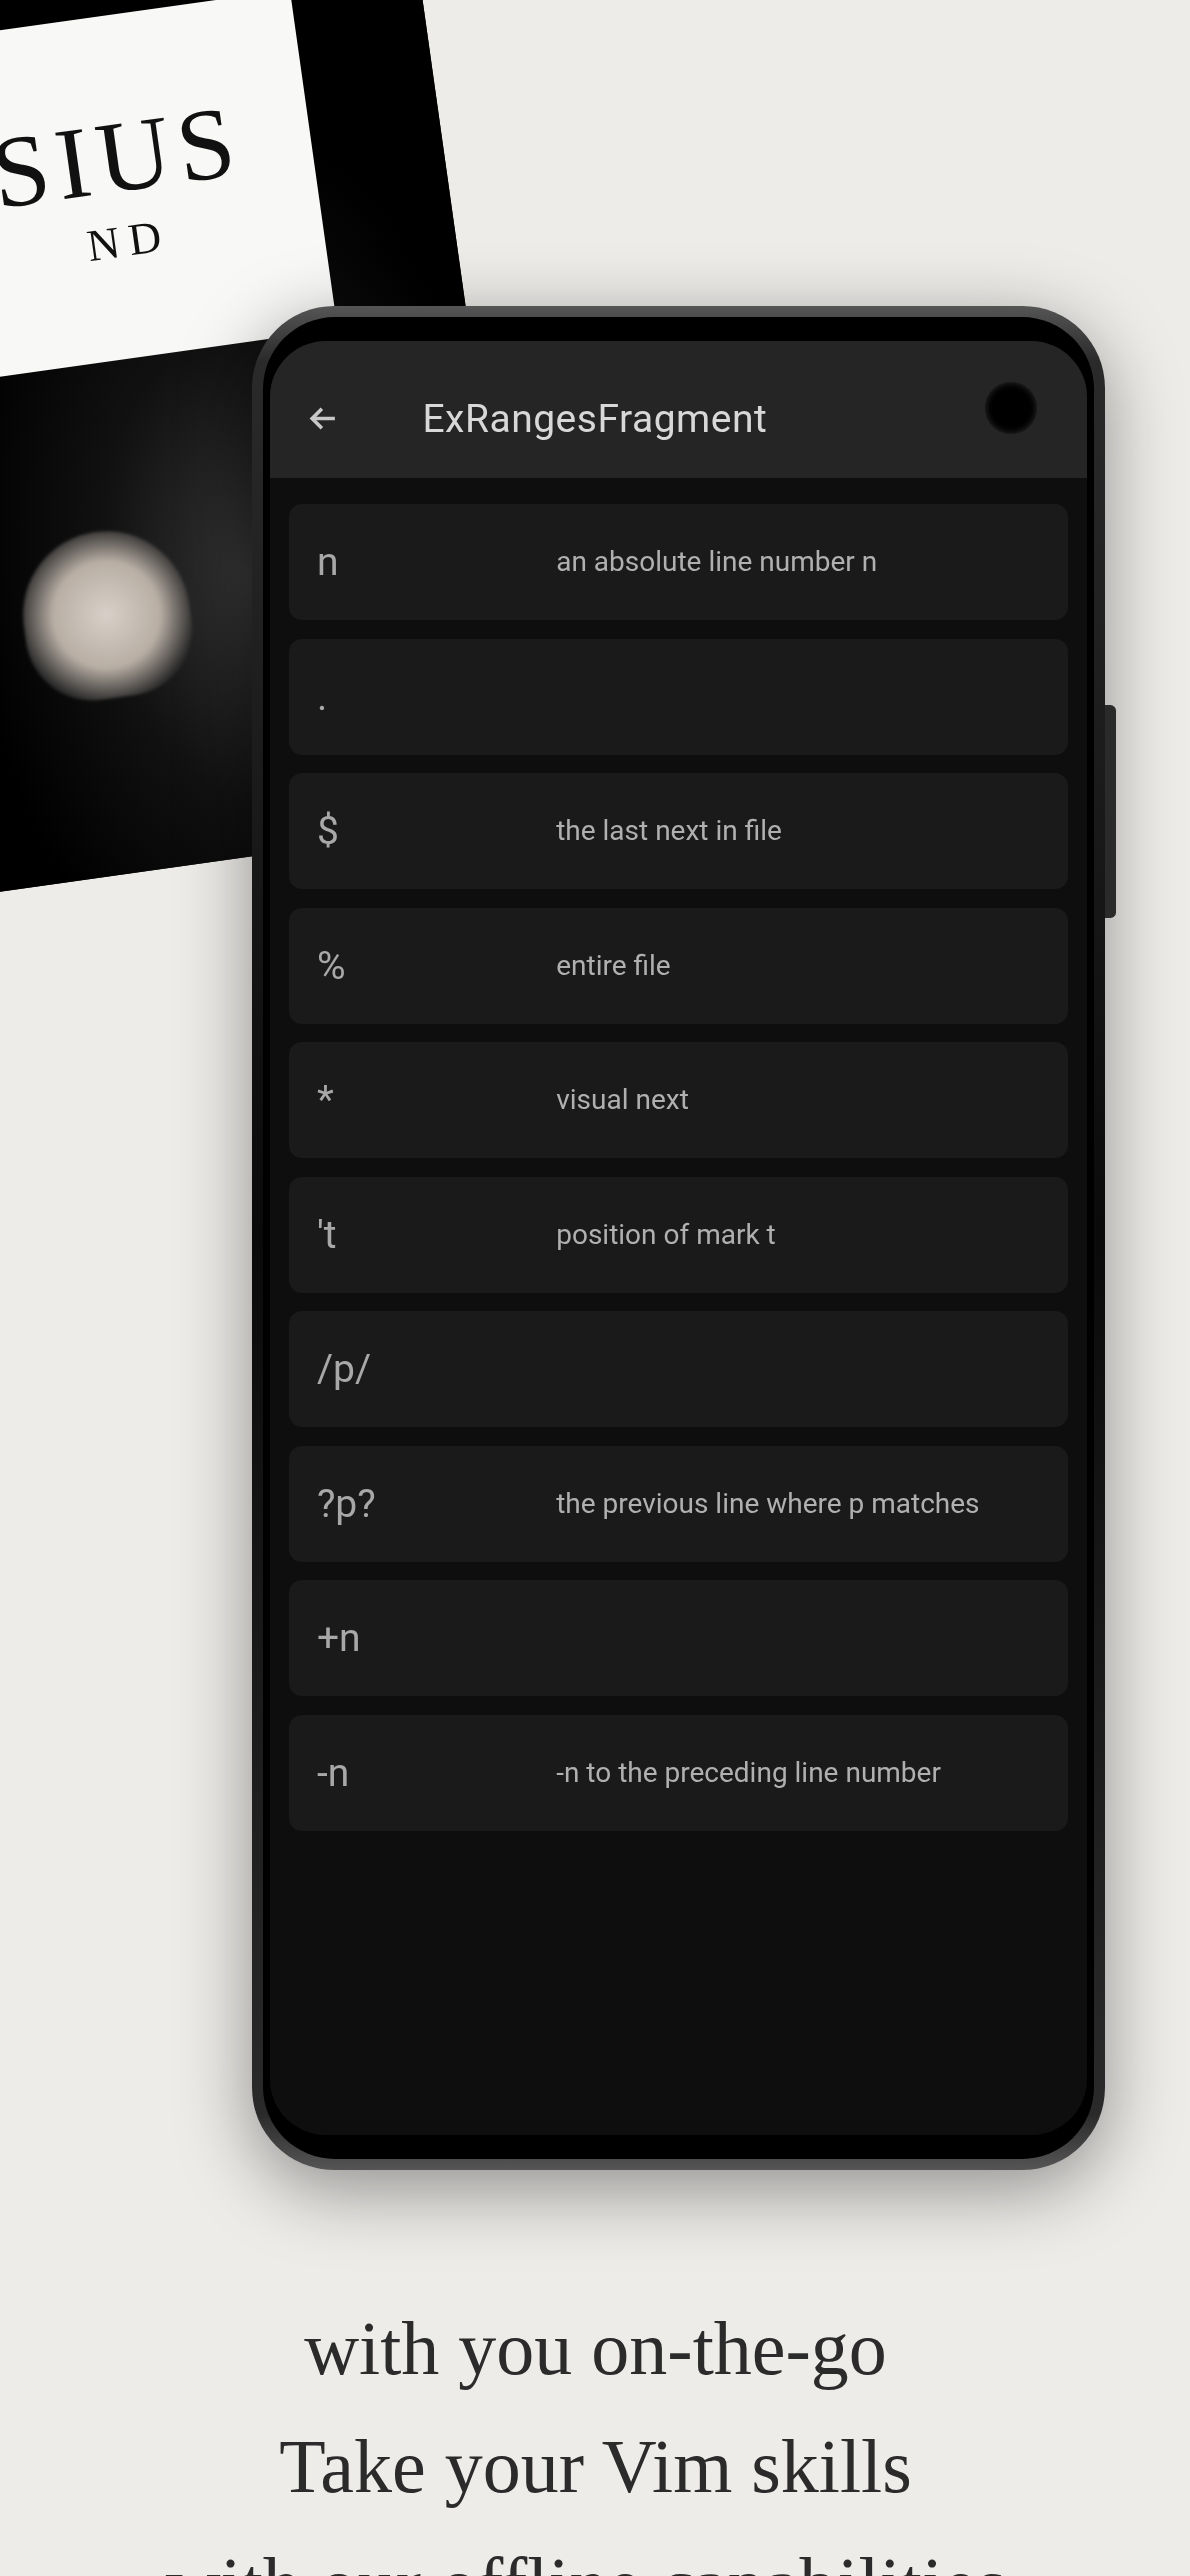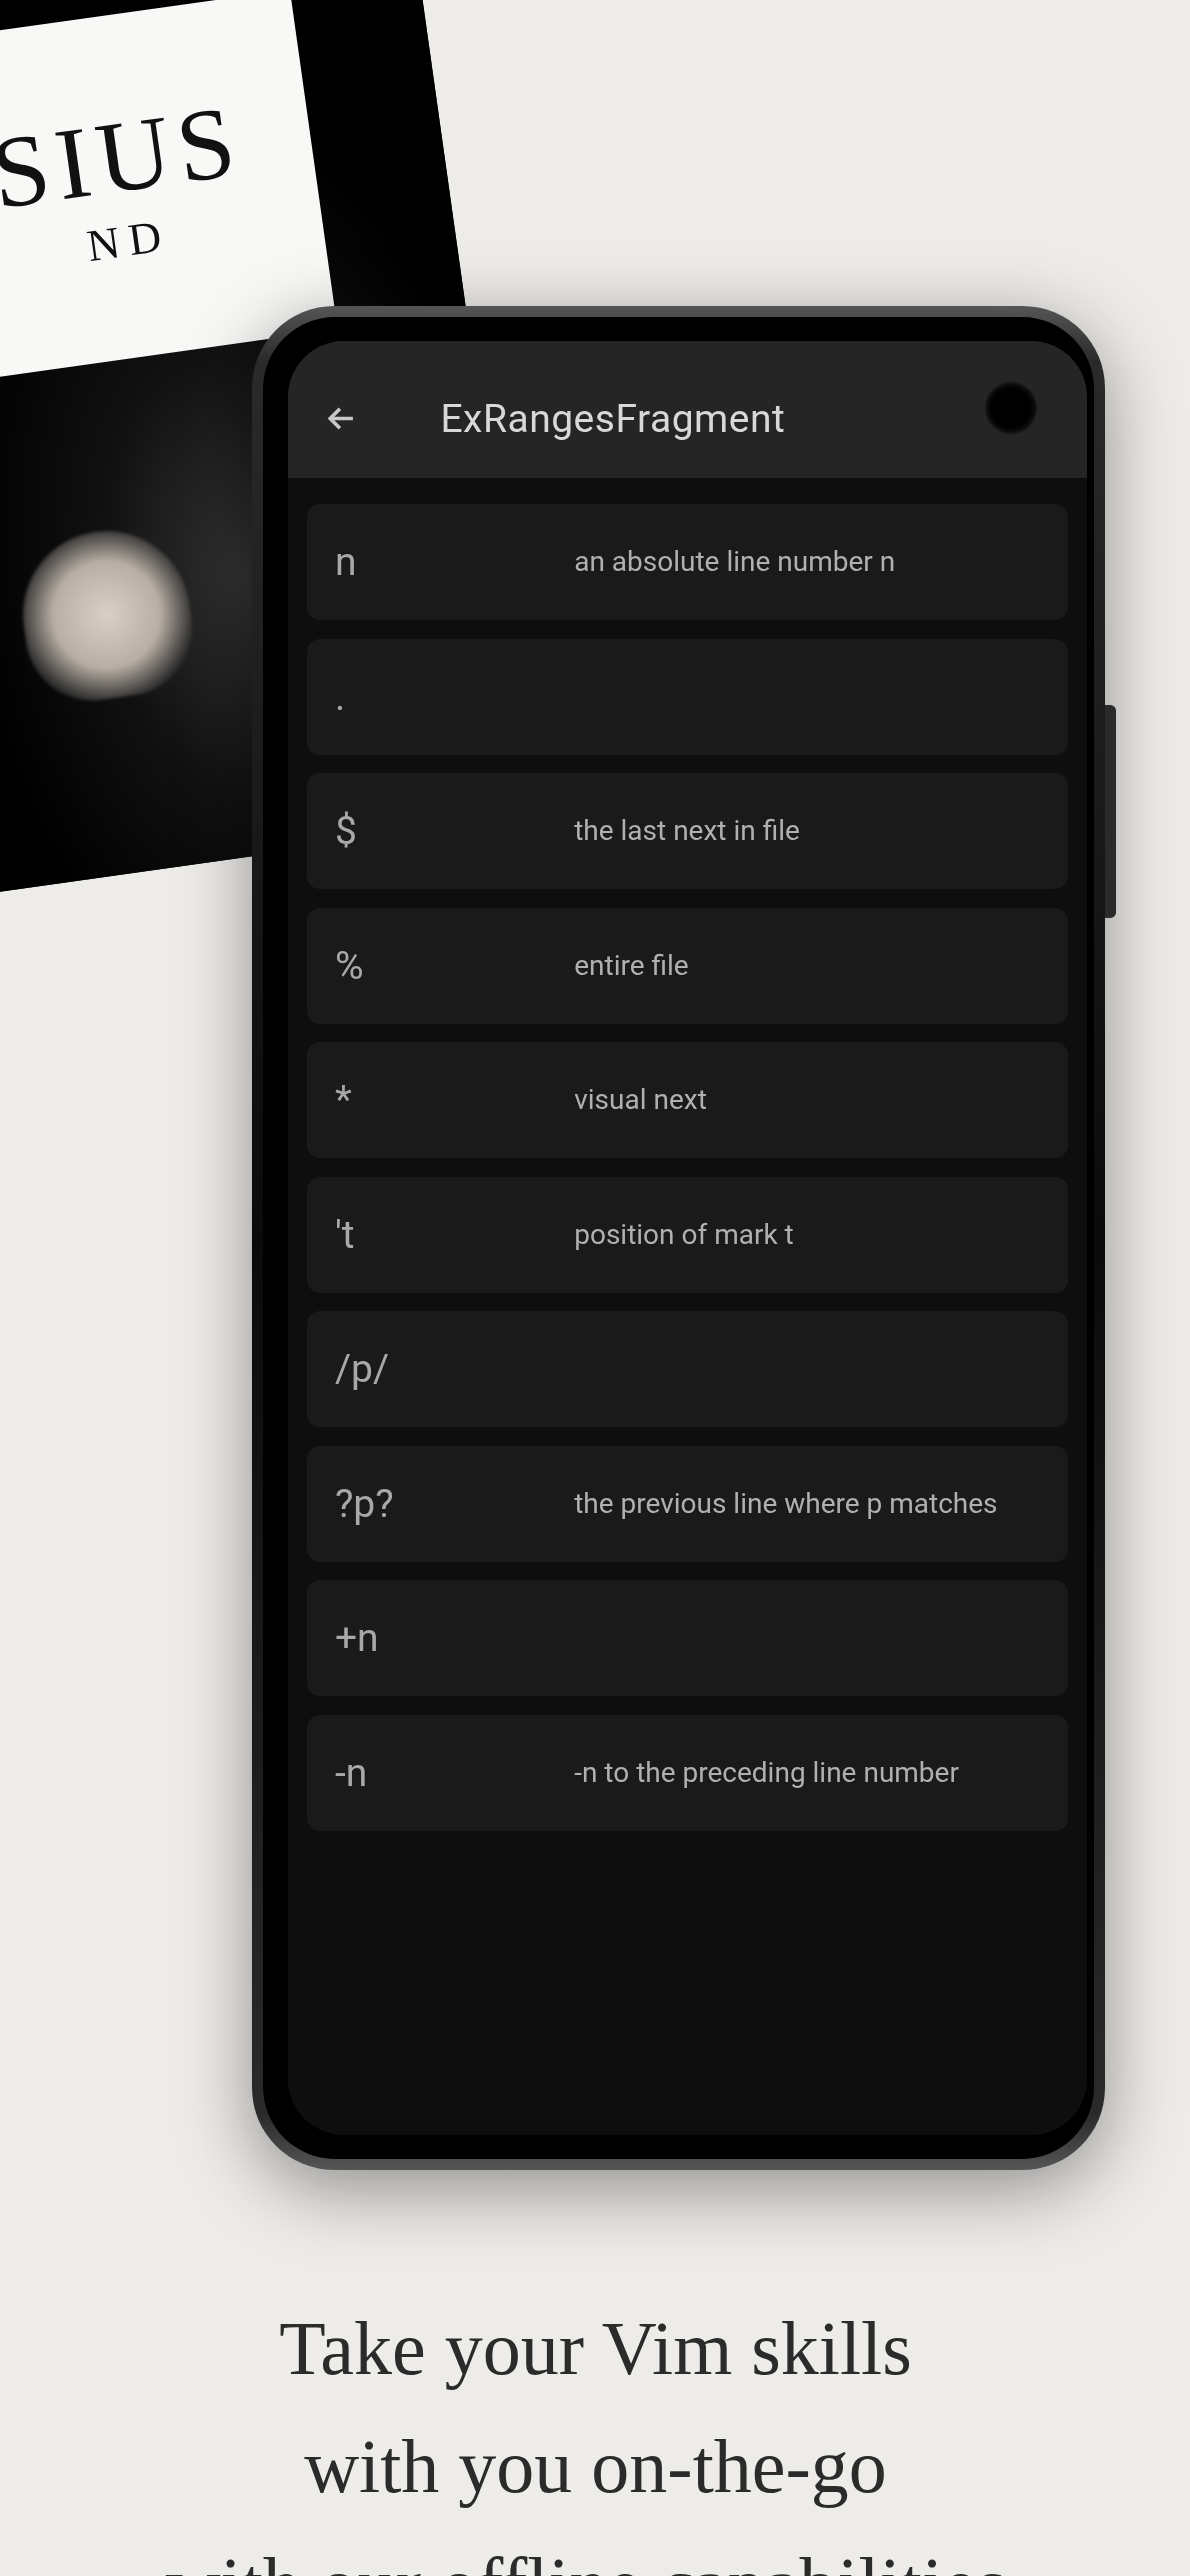--- a/index.html
+++ b/index.html
@@ -109,21 +109,20 @@
 }
 .phone-screen {
   position: absolute;
   top: 24px;
   left: 7.4px;
   right: 7.4px;
   bottom: 24px;
   background: #0e0e0e;
   border-radius: 56px;
   overflow: hidden;
-  margin-left: 18px;
 }
 
 
 .app-header {
   height: 137px;
   background: #252525;
   display: flex;
   align-items: center;
   padding: 18.5px 33px 0 33px;
   gap: 37px;
@@ -273,17 +272,17 @@
           <div class="cmd">-n</div>
           <div class="desc">-n to the preceding line number</div>
         </div>
       </div>
 
     </div>
   </div>
 </div>
 
 <div class="tagline">
+  <div class="line">with you on-the-go</div>
   <div class="line">Take your Vim skills</div>
-  <div class="line">with you on-the-go</div>
   <div class="line">with our offline capabilities.</div>
 </div>
 
 
 </body></html>

